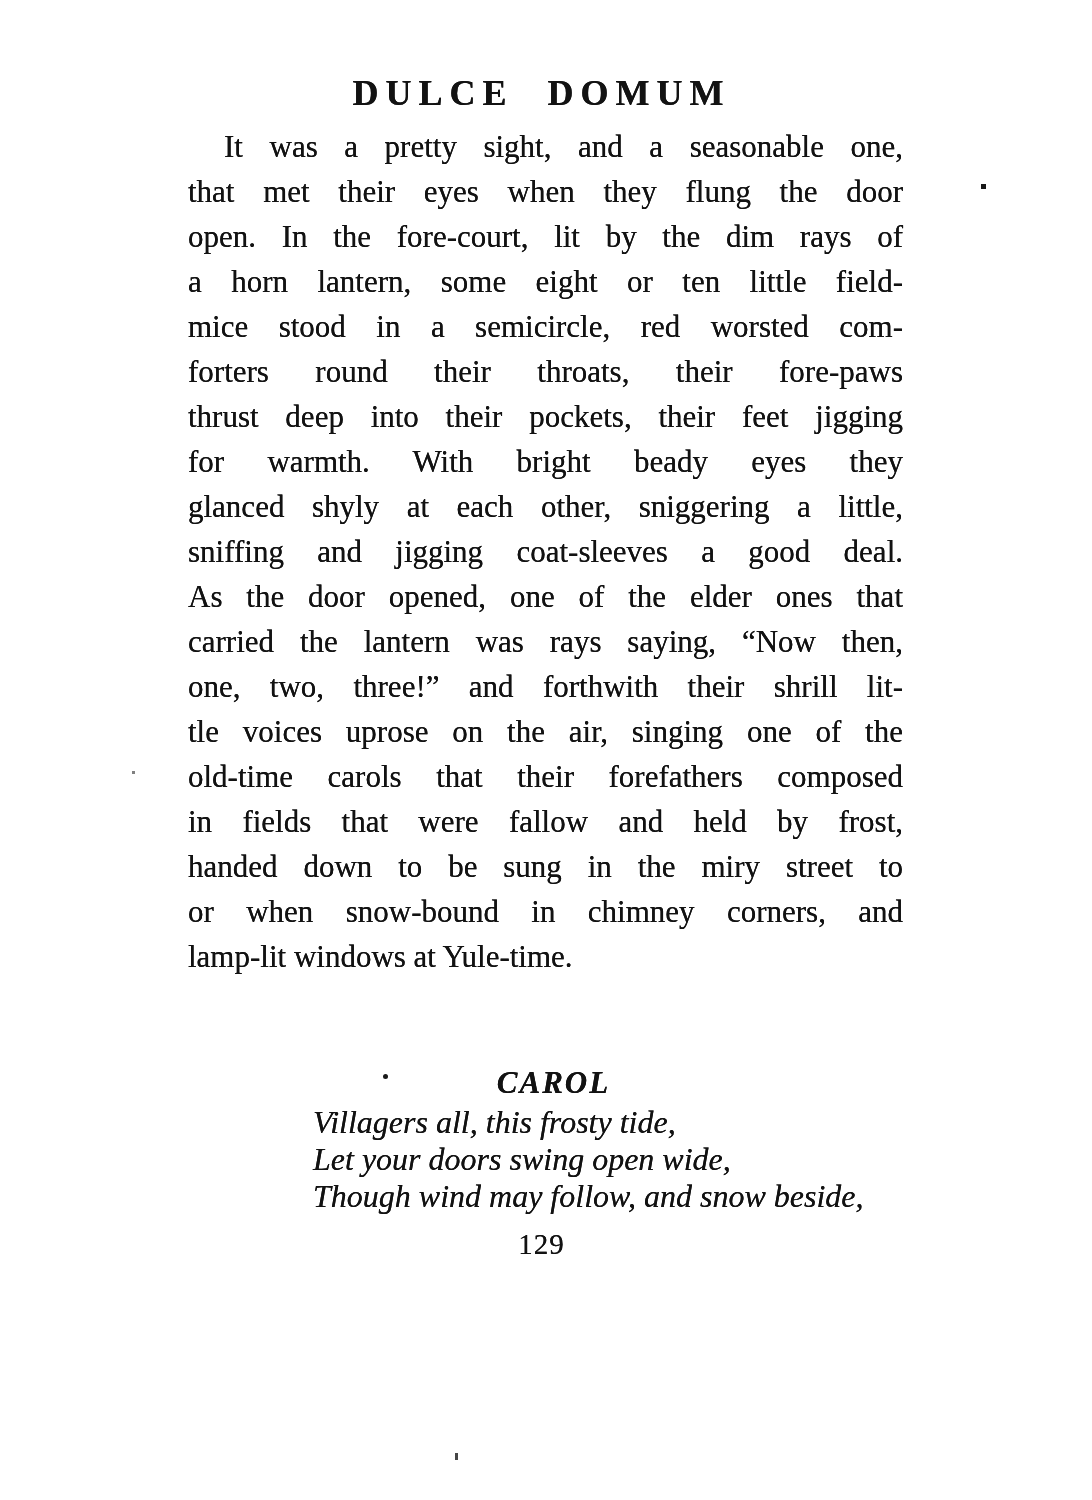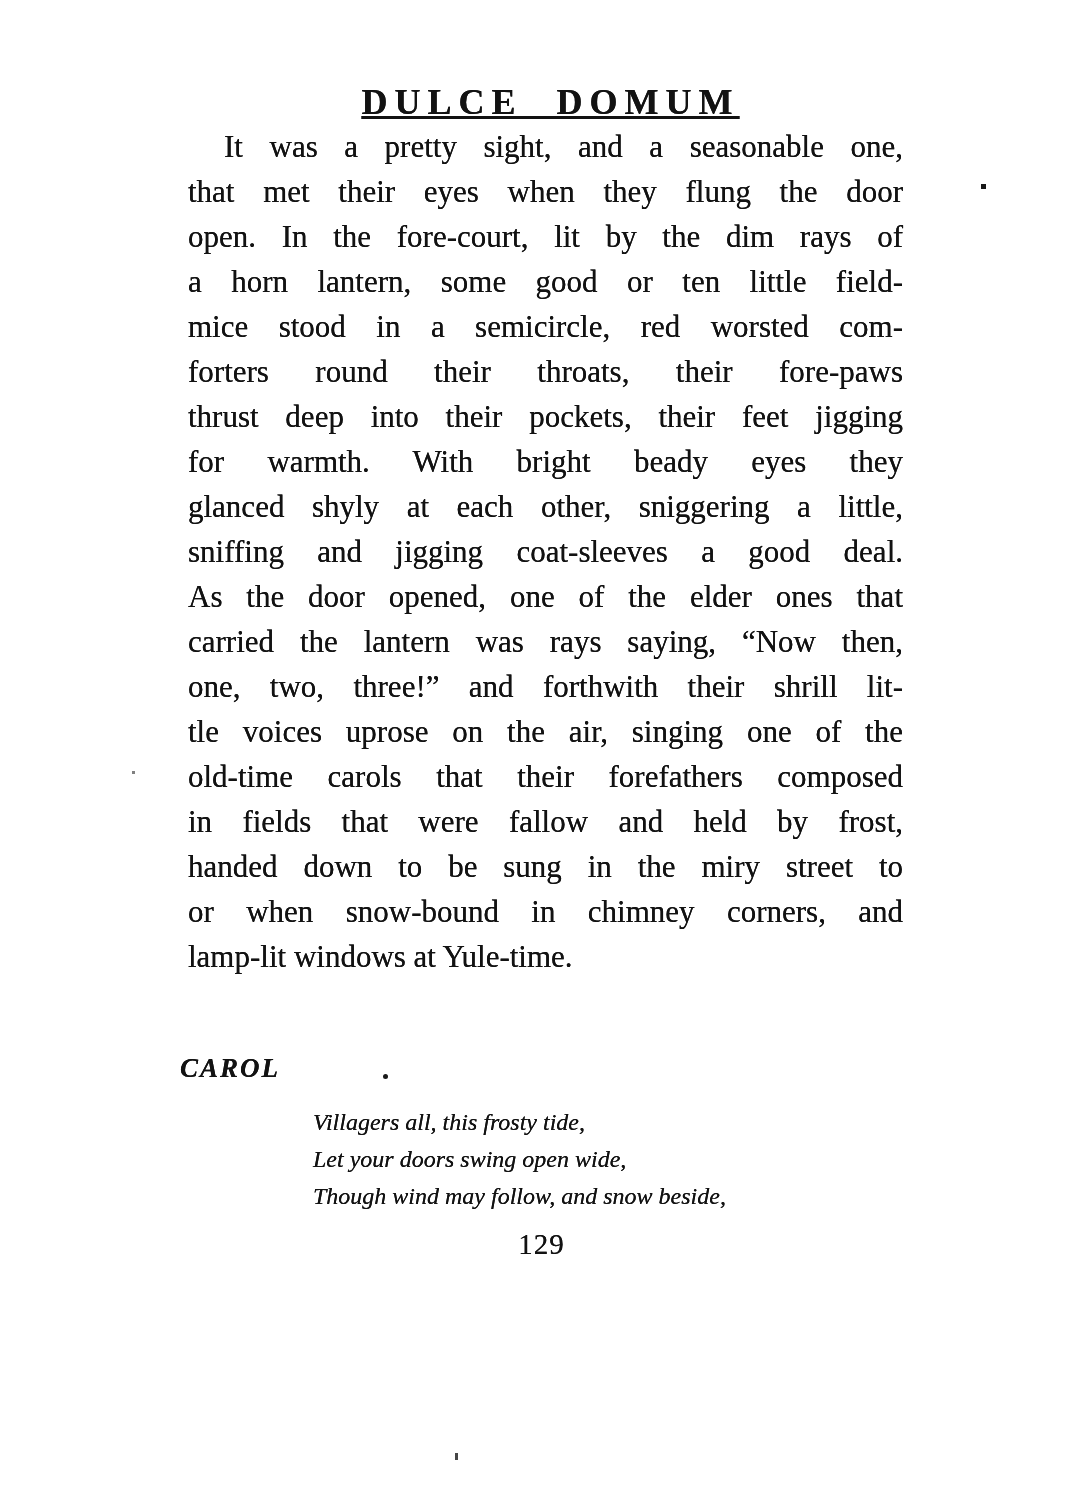--- a/index.html
+++ b/index.html
@@ -15,27 +15,26 @@
     color: #121212;
     font-family: "Liberation Serif", "DejaVu Serif", serif;
     overflow: hidden;
     text-shadow: 0 0 0.4px currentColor; 
   }
   .chapter-title {
     position: absolute;
     top: 72px;
     left: 180px;
     width: 723px;
-    margin: 9px;
+    margin: 0;
     text-align: center;
     font-size: 36px;
     font-weight: 700;
     letter-spacing: 7px;
     word-spacing: 18px;
-    text-decoration: underline;
   }
   .body-text {
     position: absolute;
     top: 124px;
     left: 180px;
     width: 723px;
     font-size: 31px;
     line-height: 45px;
   }
   .tline {
@@ -48,41 +47,41 @@
   .tline.indent { text-indent: 36px; }
   .tline.last {
     text-align: center;
     text-align-last: left;
   }
   .carol-heading {
     position: absolute;
     top: 1053px;
     left: 180px;
     width: 723px;
-    margin: 0;
-    text-align: left;
-    font-size: 27px;
+    margin: 12px;
+    text-align: center;
+    font-size: 31px;
     font-style: italic;
     font-weight: 700;
     letter-spacing: 2px;
   }
   .ink-dot {
     position: absolute;
     left: 383px;
     top: 1074px;
     width: 5px;
     height: 5px;
     border-radius: 50%;
     background: #1a1a1a;
   }
   .verse {
     position: absolute;
     top: 1104px;
     left: 313px;
-    font-size: 24px;
+    font-size: 32px;
     font-style: italic;
     line-height: 37px;
   }
   .page-number {
     position: absolute;
     top: 1228px;
     left: 180px;
     width: 723px;
     text-align: center;
     font-size: 29px;
@@ -97,21 +96,21 @@
 <body>
 
 <div class="page">
 
   <h1 class="chapter-title">DULCE DOMUM</h1>
 
   <div class="body-text">
     <div class="tline indent">It was a pretty sight, and a seasonable one,</div>
     <div class="tline">that met their eyes when they flung the door</div>
     <div class="tline">open.  In the fore-court, lit by the dim rays of</div>
-    <div class="tline">a horn lantern, some good or ten little field-</div>
+    <div class="tline">a horn lantern, some eight or ten little field-</div>
     <div class="tline">mice stood in a semicircle, red worsted com-</div>
     <div class="tline">forters round their throats, their fore-paws</div>
     <div class="tline">thrust deep into their pockets, their feet jigging</div>
     <div class="tline">for warmth.  With bright beady eyes they</div>
     <div class="tline">glanced shyly at each other, sniggering a little,</div>
     <div class="tline">sniffing and jigging coat-sleeves a good deal.</div>
     <div class="tline">As the door opened, one of the elder ones that</div>
     <div class="tline">carried the lantern was rays saying, “Now then,</div>
     <div class="tline">one, two, three!” and forthwith their shrill lit-</div>
     <div class="tline">tle voices uprose on the air, singing one of the</div>

